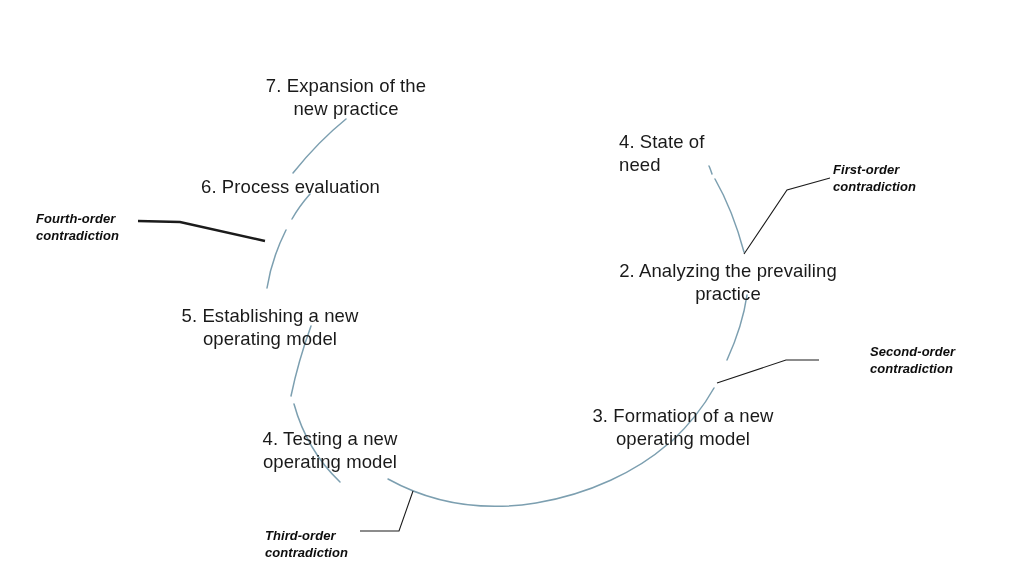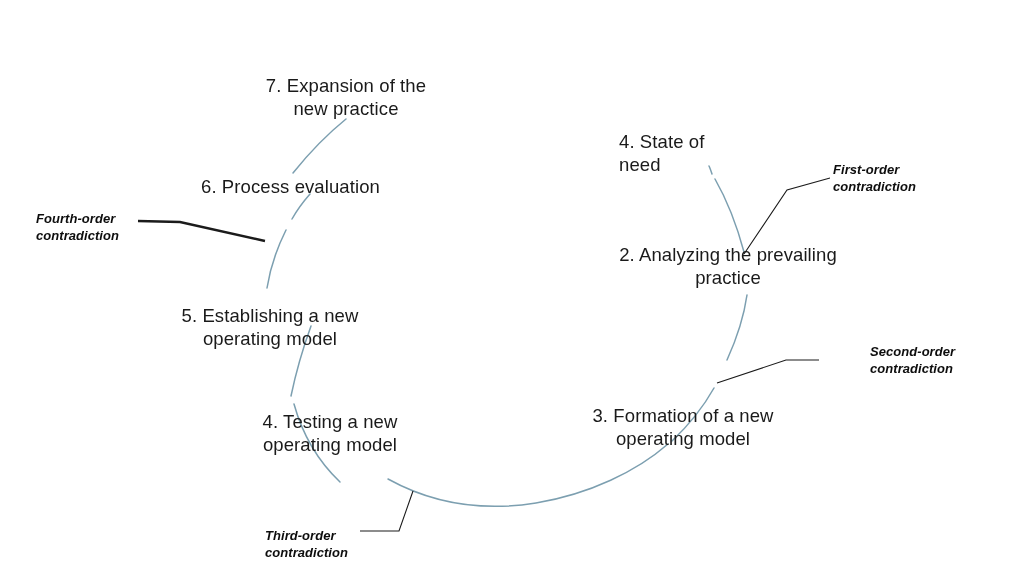--- a/index.html
+++ b/index.html
@@ -68,25 +68,25 @@
         <path d="M 744 254 L 787 190 L 830 178" fill="none" stroke="#1b1b1b" stroke-width="1.1" stroke-linejoin="miter" stroke-linecap="butt"></path>
         <path d="M 717 383 L 786 360 L 819 360" fill="none" stroke="#1b1b1b" stroke-width="1.1" stroke-linejoin="miter" stroke-linecap="butt"></path>
         <path d="M 413 491 L 399 531 L 360 531" fill="none" stroke="#1b1b1b" stroke-width="1.1" stroke-linejoin="miter" stroke-linecap="butt"></path>
         <path d="M 138 221 L 180 222 L 265 241" fill="none" stroke="#1b1b1b" stroke-width="2.4" stroke-linejoin="miter" stroke-linecap="butt"></path>
       </g>
   </svg>
 
   <div id="stage-layer">
       <div class="stage-label ta-left" style="left: 619px; top: 130px; width: 120px;">4. State of
 need</div>
-      <div class="stage-label ta-center" style="left: 608px; top: 243px; width: 240px;">2. Analyzing the prevailing
+      <div class="stage-label ta-center" style="left: 608px; top: 259px; width: 240px;">2. Analyzing the prevailing
 practice</div>
       <div class="stage-label ta-center" style="left: 583px; top: 404px; width: 200px;">3. Formation of a new
 operating model</div>
-      <div class="stage-label ta-center" style="left: 250px; top: 410px; width: 160px;">4. Testing a new
+      <div class="stage-label ta-center" style="left: 250px; top: 427px; width: 160px;">4. Testing a new
 operating model</div>
       <div class="stage-label ta-center" style="left: 173px; top: 280px; width: 194px; margin-top: 24px;">5. Establishing a new
 operating model</div>
       <div class="stage-label ta-left" style="left: 201px; top: 175px; width: 190px;">6. Process evaluation</div>
       <div class="stage-label ta-center" style="left: 256px; top: 74px; width: 180px;">7. Expansion of the
 new practice</div>
     </div>
   <div id="contradiction-layer">
       <div class="contradiction-label ta-left" style="left: 833px; top: 161px; width: 110px;">First-order
 contradiction</div>

